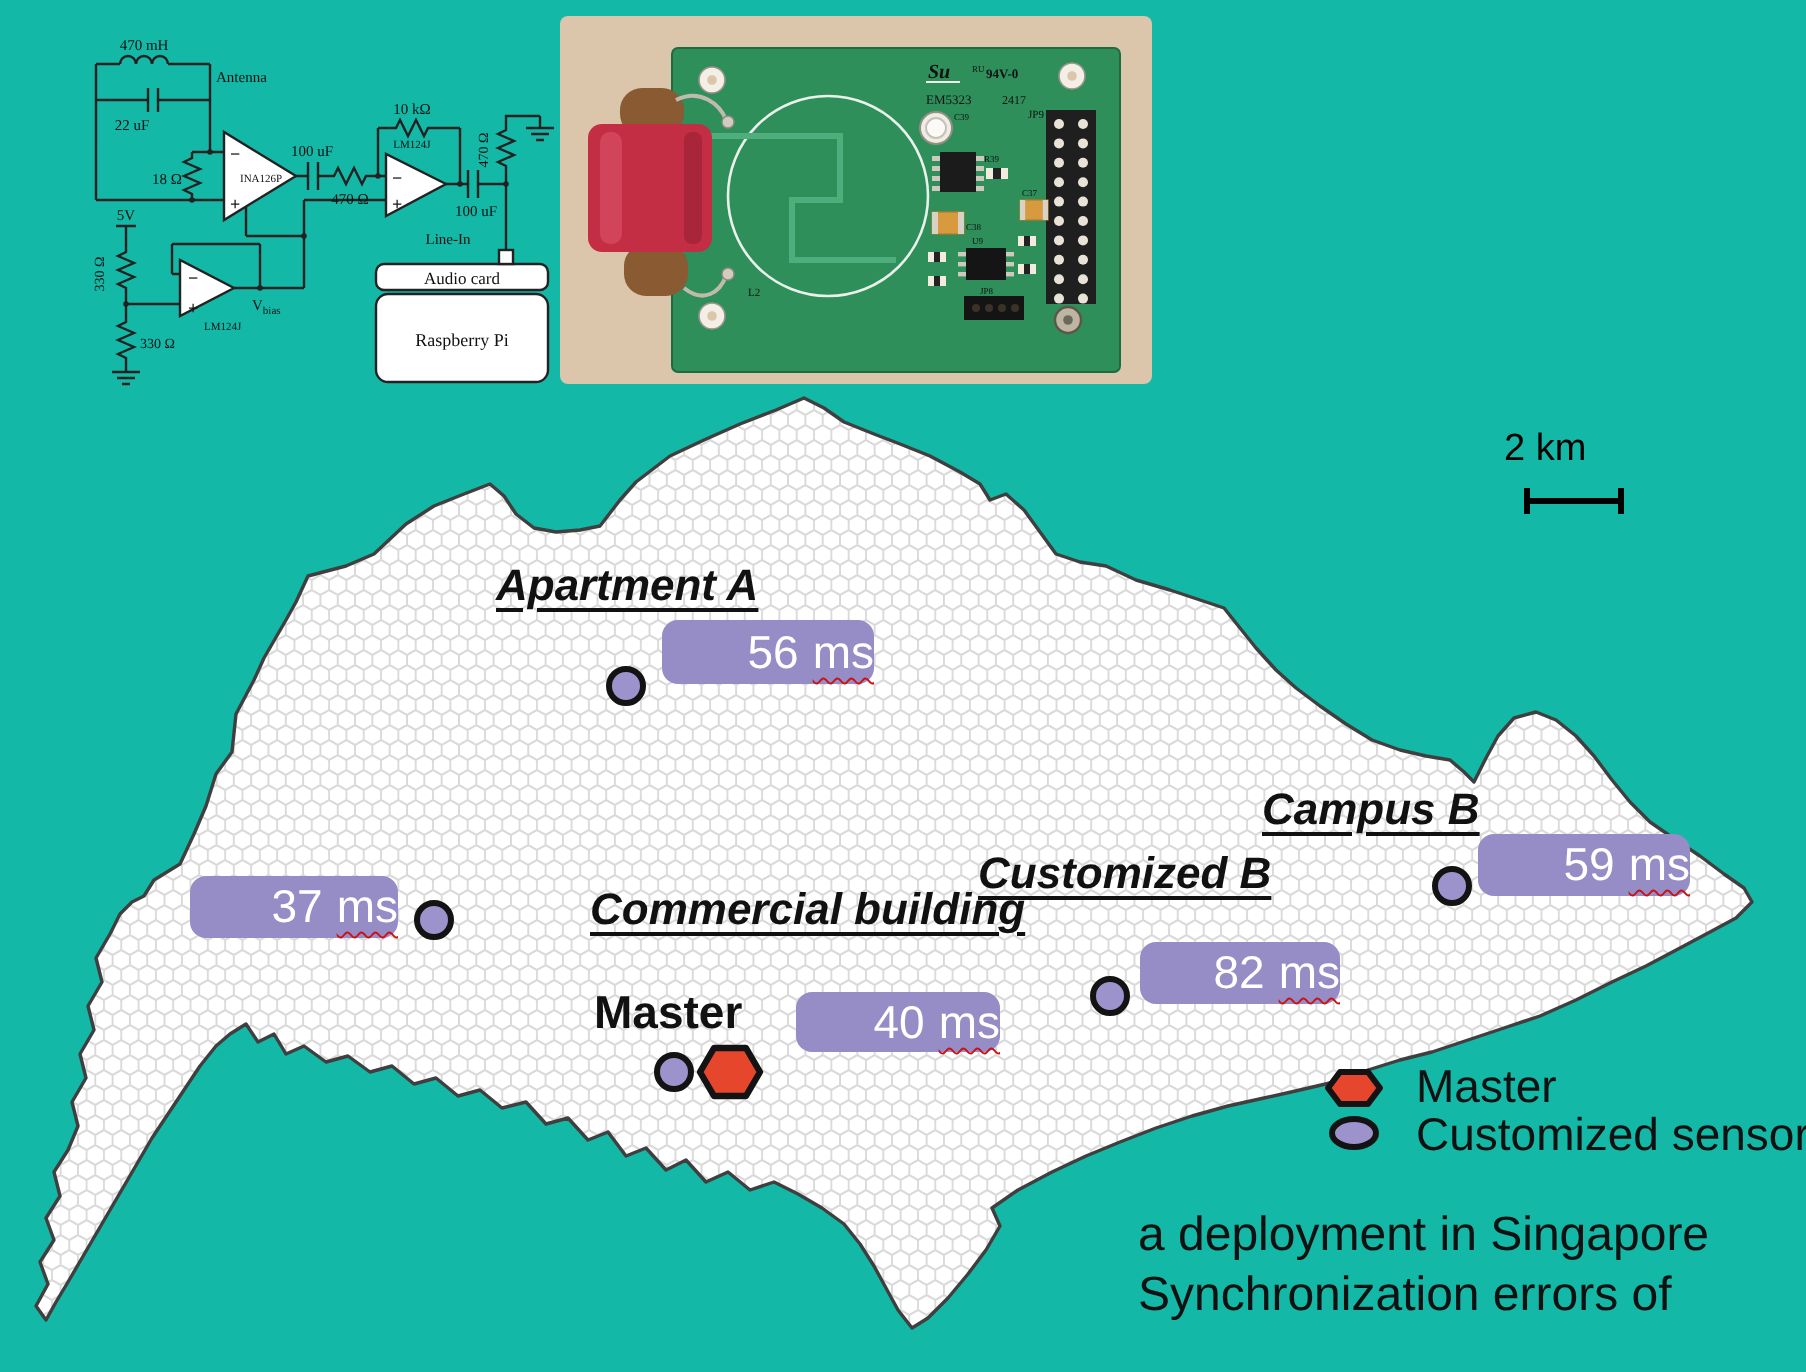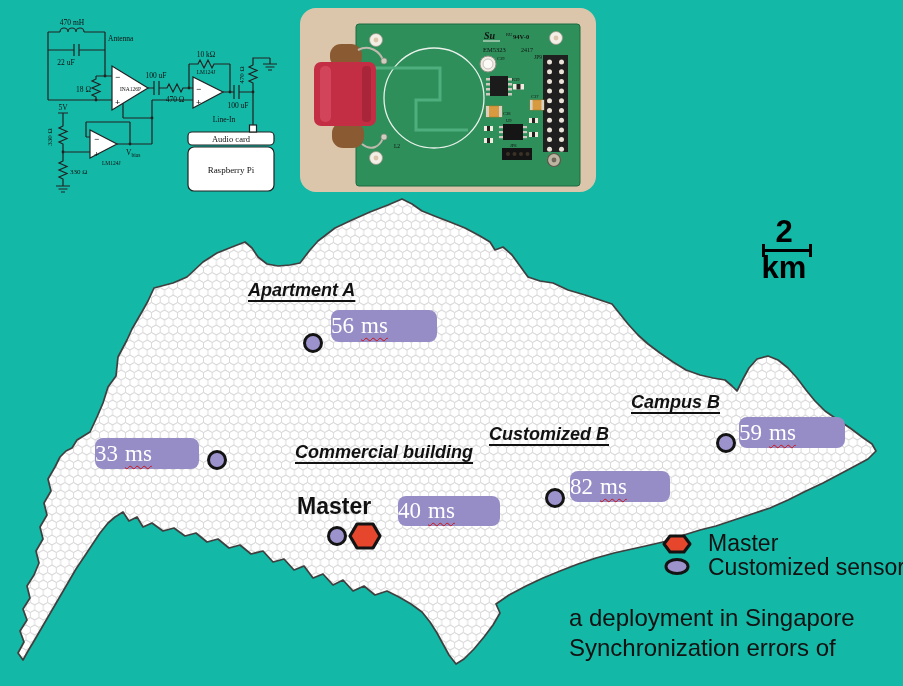--- a/index.html
+++ b/index.html
@@ -1,36 +1,36 @@
 <!DOCTYPE html>
 <html><head>
 <meta charset="utf-8">
 <style>
   html,body{margin:0;padding:0;background:#fff;}
   #canvas{position:relative;width:903px;height:686px;background:#14b8a6;overflow:hidden;
           font-family:"Liberation Sans",sans-serif;color:#111;padding-left:24px;}
   svg text{font-family:"Liberation Serif",serif;fill:#111;}
   .abs{position:absolute;}
   
-  #pcb-photo{position:absolute;left:300px;top:8px;width:296px;height:184px;border-radius:16px;overflow:hidden;}
+  #pcb-photo{position:absolute;left:280px;top:8px;width:296px;height:184px;border-radius:4px;overflow:hidden;}
   
-  .loc-label{position:absolute;font-size:18px;font-weight:bold;font-style:italic;color:#111;
+  .loc-label{position:absolute;font-size:22px;font-weight:bold;font-style:italic;color:#111;
              text-decoration:underline;text-decoration-thickness:2px;text-underline-offset:4px;white-space:nowrap;}
   .badge{position:absolute;background:#968cc6;border-radius:8px;color:#fff;font-size:23px;
-         text-align:left;white-space:nowrap;font-family:Liberation Serif, serif;}
+         text-align:right;white-space:nowrap;}
   .badge .unit{margin-left:7px;text-decoration:underline;text-decoration-style:wavy;
                text-decoration-color:#cc1111;text-decoration-thickness:1px;text-underline-offset:4px;}
   .marker{position:absolute;width:14px;height:14px;border:3.5px solid #131313;border-radius:50%;background:#9d93cc;}
   .plain-label{position:absolute;font-size:23px;color:#111;white-space:nowrap;}
   .bold-label{position:absolute;font-size:23px;font-weight:bold;color:#111;white-space:nowrap;}
   .caption{position:absolute;font-size:24px;line-height:30px;color:#111;white-space:nowrap;}
   .scalebar{position:absolute;left:762px;top:244px;width:44px;height:13px;
             border-left:3px solid #000;border-right:3px solid #000;}
   .scalebar .line{position:absolute;left:0;right:0;top:5px;height:3px;background:#000;}
-  .scale-text{position:absolute;left:752px;top:214px;width:64px;text-align:center;font-size:31px;font-weight:bold;color:#000;}
+  .scale-text{position:absolute;left:752px;top:214px;width:64px;text-align:left;font-size:19px;font-weight:normal;color:#000;}
 </style>
 </head>
 <body>
 
 <div id="canvas">
 
   <svg class="abs" style="left:8px;top:6px" width="280" height="195" viewBox="0 0 280 195">
     <g fill="none" stroke="#222" stroke-width="1.2">
 
       <path d="
@@ -251,21 +251,21 @@
 
   <div class="scale-text">2 km</div>
   <div class="scalebar">
       <div class="line"></div>
     </div>
 
   <div class="loc-label" style="left:248px;top:280px">Apartment A</div>
   <div class="badge" style="left:331px;top:310px;width:106px;line-height:32px"><span>56</span><span class="unit">ms</span></div>
   <div class="marker" style="left:303px;top:333px"></div>
 
-  <div class="badge" style="left:95px;top:438px;width:104px;line-height:31px"><span>33</span><span class="unit">ms</span></div>
+  <div class="badge" style="left:95px;top:438px;width:104px;line-height:31px"><span>37</span><span class="unit">ms</span></div>
   <div class="marker" style="left:207px;top:450px"></div>
 
   <div class="loc-label" style="left:295px;top:442px">Commercial building</div>
   <div class="bold-label" style="left:297px;top:493px">Master</div>
   <div class="badge" style="left:398px;top:496px;width:102px;line-height:30px"><span>40</span><span class="unit">ms</span></div>
   <div class="marker" style="left:327px;top:526px"></div>
   <svg class="abs" style="left:347px;top:521px" width="36" height="30">
     <polygon points="10,3 26,3 33,15 26,27 10,27 3,15" fill="#e5462c" stroke="#131313" stroke-width="3.2" stroke-linejoin="round"></polygon>
   </svg>
 

